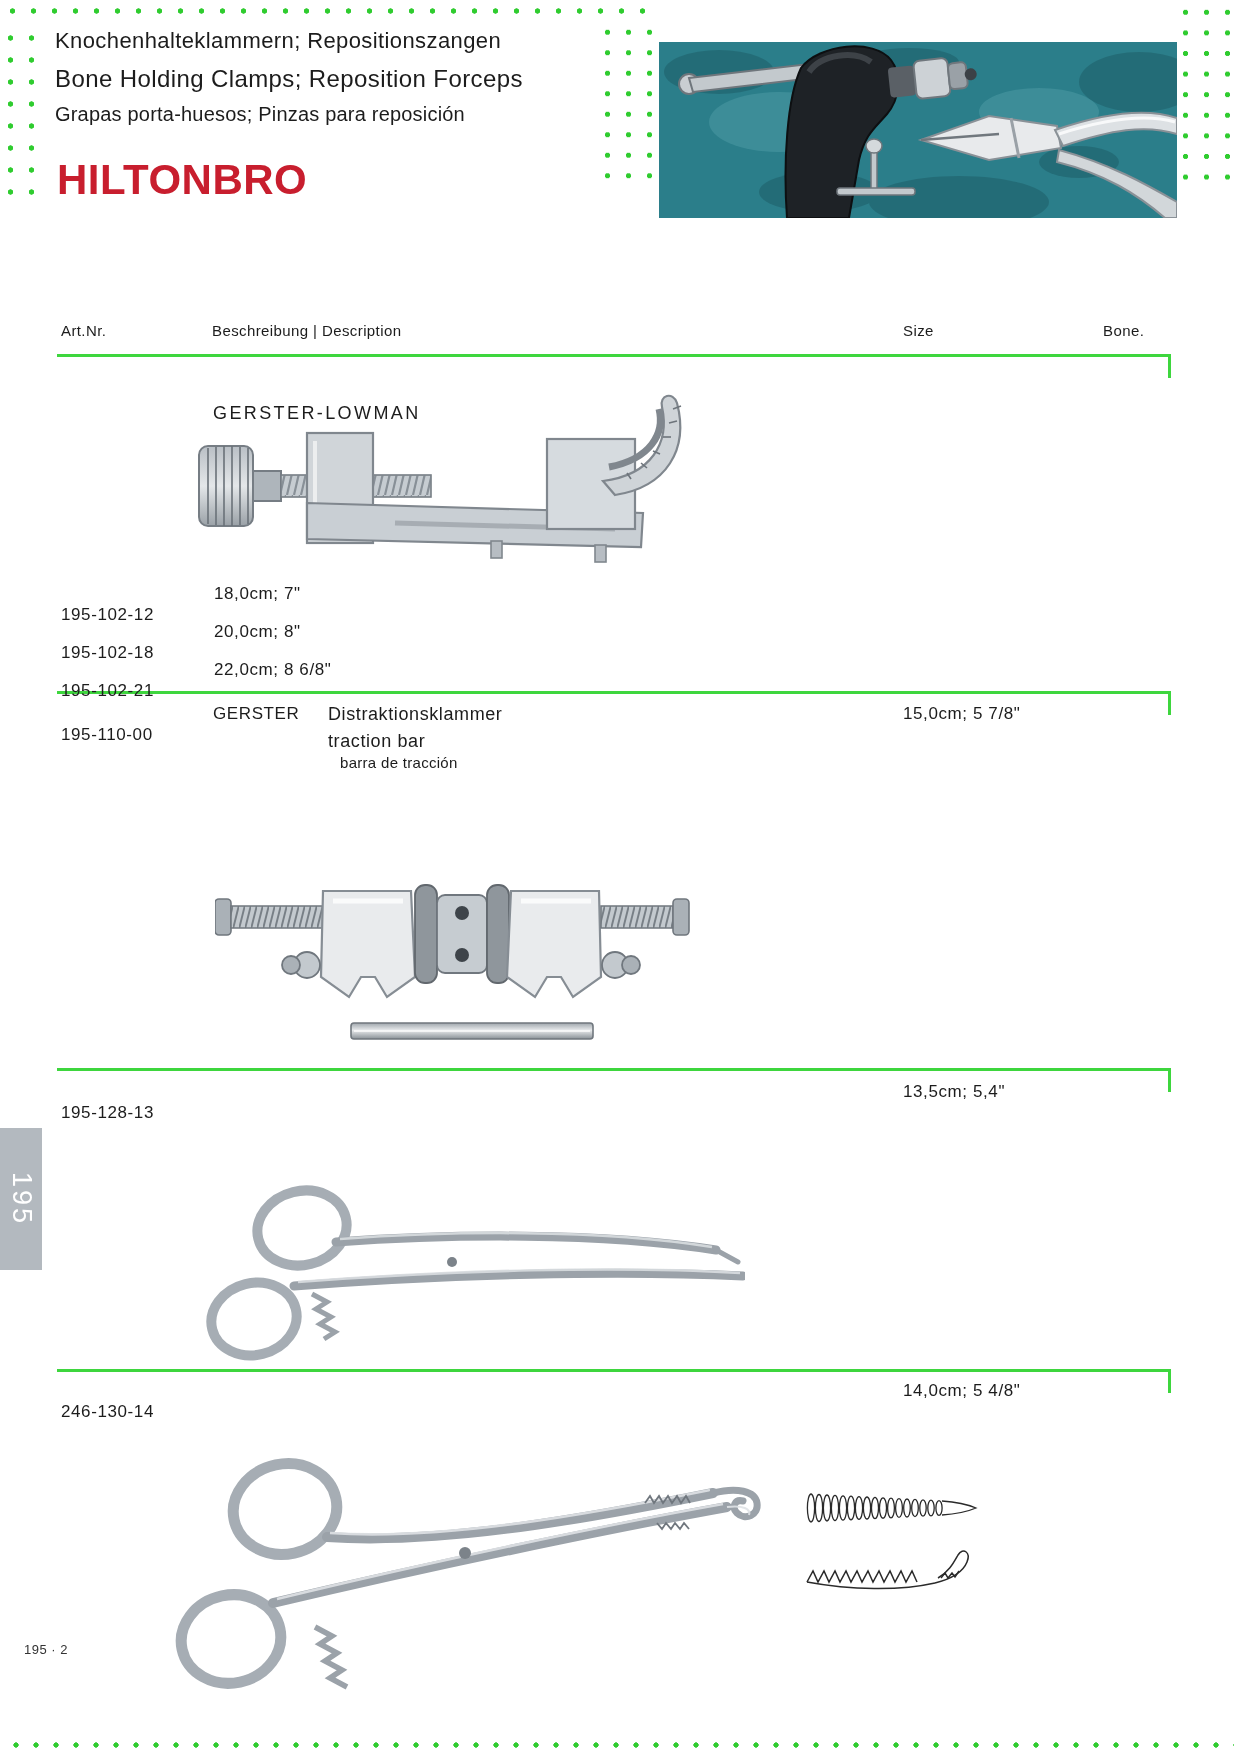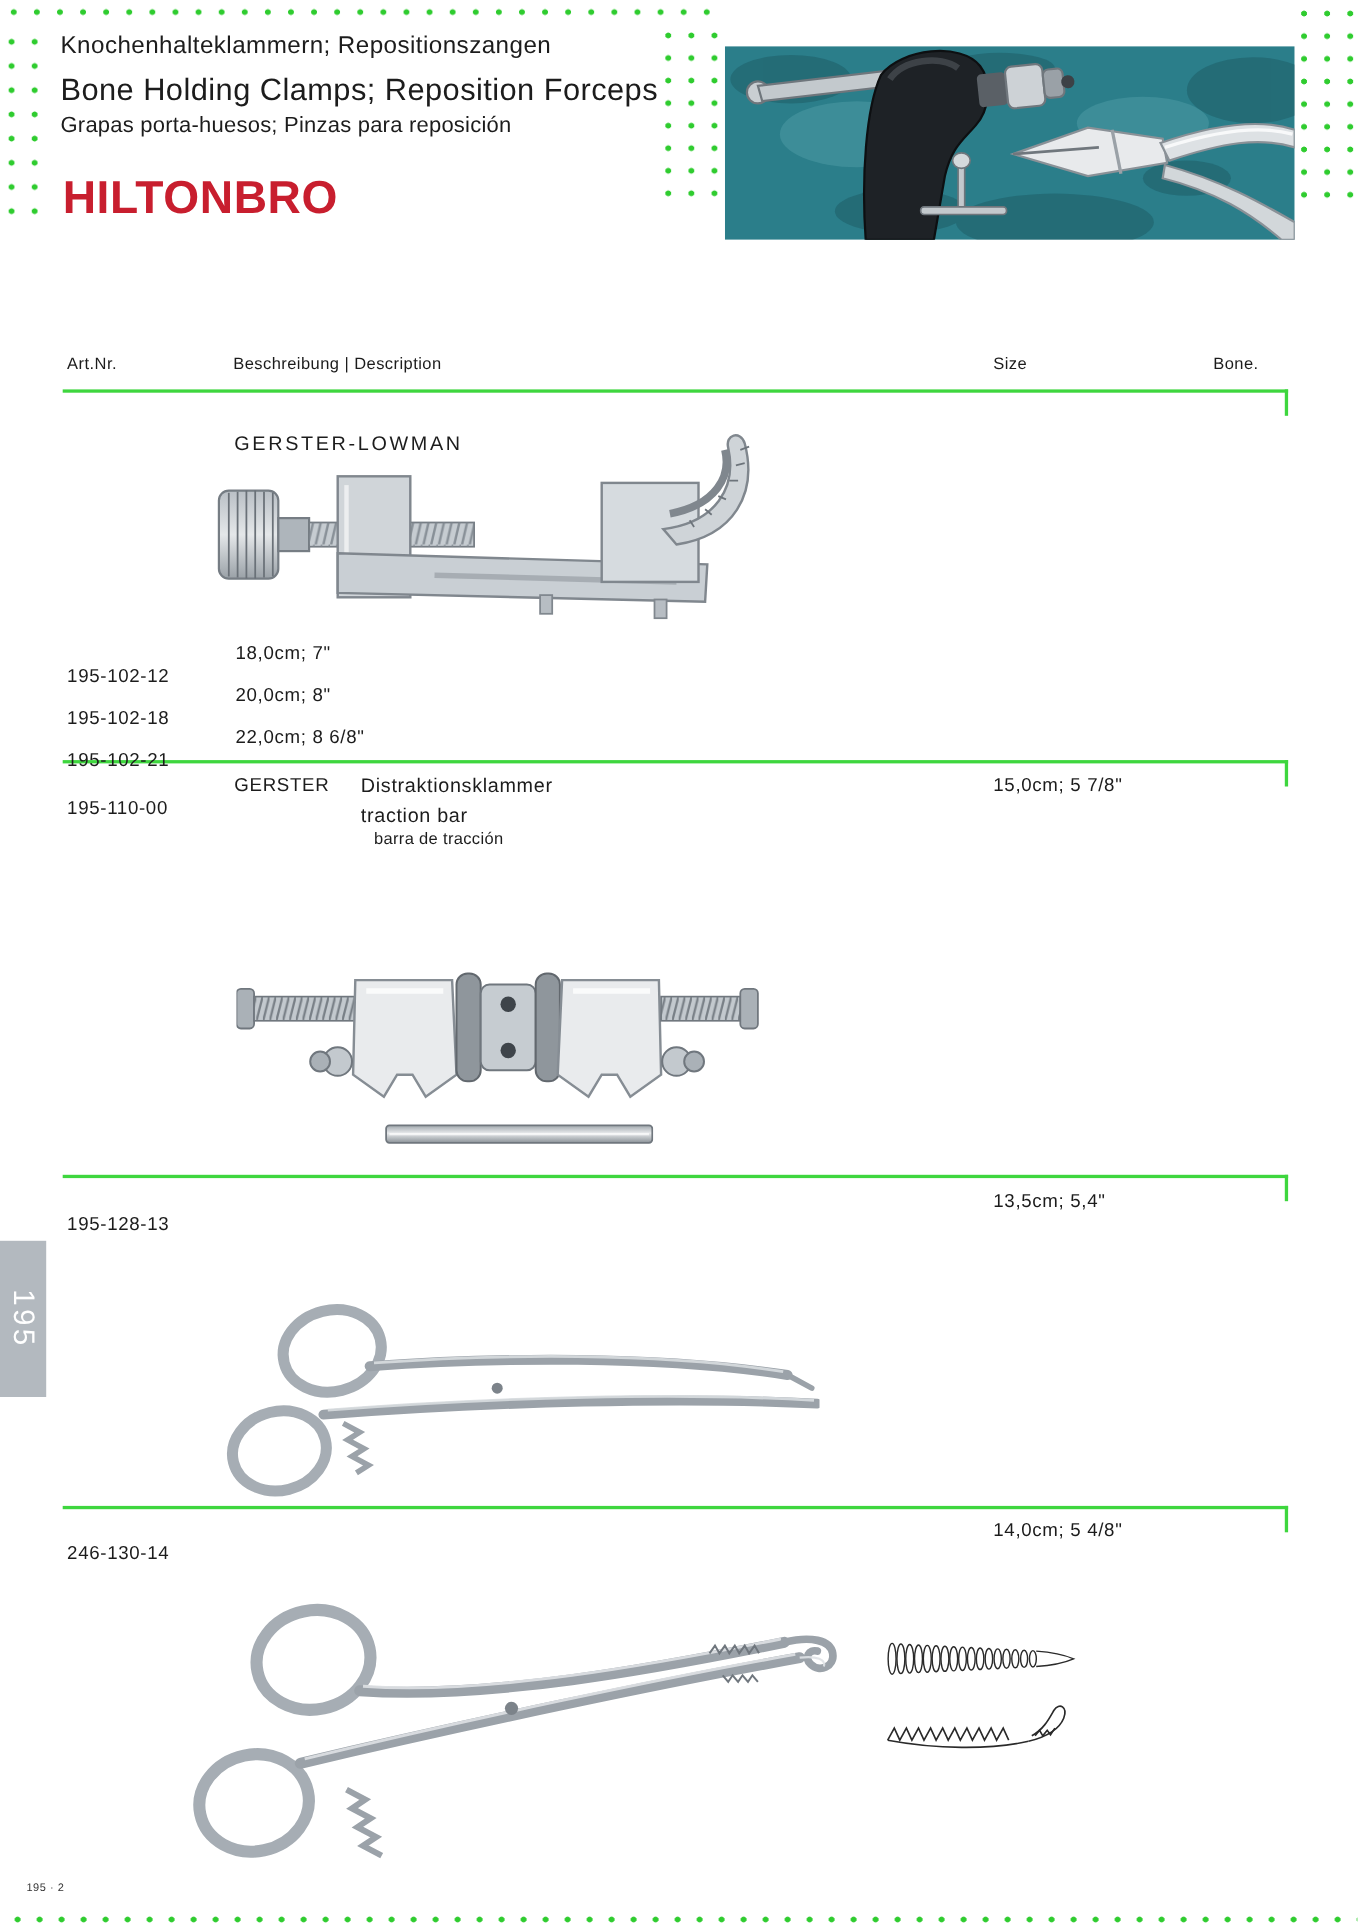--- a/index.html
+++ b/index.html
@@ -22,44 +22,44 @@
     background-image:radial-gradient(circle, var(--accent-green) 2.4px, rgba(0,0,0,0) 2.9px);
   }
   .dots-row{height:8px;background-size:21px 8px;}
   .dots-top{left:2px;top:7px;width:652px;}
   .dots-bottom{left:6px;top:1741px;width:1228px;background-size:20px 8px;}
   .dots-left{left:0px;top:27px;width:42px;height:176px;background-size:21px 22px;}
   .dots-mid{left:597px;top:22px;width:63px;height:164px;background-size:21px 20.5px;}
   .dots-right{left:1175px;top:2px;width:63px;height:186px;background-size:21px 20.6px;}
   
   .title1{left:55px;top:29px;font-size:22px;letter-spacing:.4px;text-align:right;}
-  .title2{left:55px;top:66px;font-size:28px;letter-spacing:.4px;}
+  .title2{left:55px;top:66px;font-size:24px;letter-spacing:.4px;}
   .title3{left:55px;top:103px;font-size:20px;letter-spacing:.2px;}
   .brand{left:57px;top:156px;font-size:42px;font-weight:700;letter-spacing:.5px;color:var(--brand-red);}
   .photo{left:659px;top:6px;width:518px;height:176px;}
   .photo-svg{color:var(--photo-teal);}
   
   .th{font-size:15px;letter-spacing:.4px;top:323px;}
   .rule{position:absolute;left:57px;width:1114px;height:3px;background:var(--line-green);}
   .rule .tick{position:absolute;right:0;top:0;width:3px;height:24px;background:var(--line-green);}
   .cell-art{left:61px;font-size:17px;letter-spacing:.6px;margin-top:21px;}
   .cell-desc{left:214px;font-size:17px;letter-spacing:.6px;}
   .cell-desc2{left:328px;font-size:18px;letter-spacing:.6px;}
   .cell-desc2-small{left:340px;font-size:15px;letter-spacing:.3px;}
   .cell-size{left:903px;font-size:17px;letter-spacing:.6px;}
-  .group-title{left:213px;top:393px;font-size:18px;letter-spacing:2.4px;}
+  .group-title{left:213px;top:403px;font-size:18px;letter-spacing:2.4px;}
   
   .page-tab{
     position:absolute;left:0;top:1128px;width:42px;height:142px;background:var(--tab-gray);
     display:flex;align-items:center;justify-content:center;
   }
   .page-tab span{
     writing-mode:vertical-rl;color:#fff;font-size:27px;letter-spacing:3px;
   }
-  .footer-ref{left:24px;top:1711px;font-size:10px;letter-spacing:.5px;color:#333;}
+  .footer-ref{left:24px;top:1643px;font-size:13px;letter-spacing:.5px;color:#333;}
   svg{display:block;}
 </style>
 </head>
 <body>
 
 <div class="page">
 
   <div class="dots dots-row dots-top"></div>
   <div class="dots dots-left"></div>
   <div class="dots dots-mid"></div>

